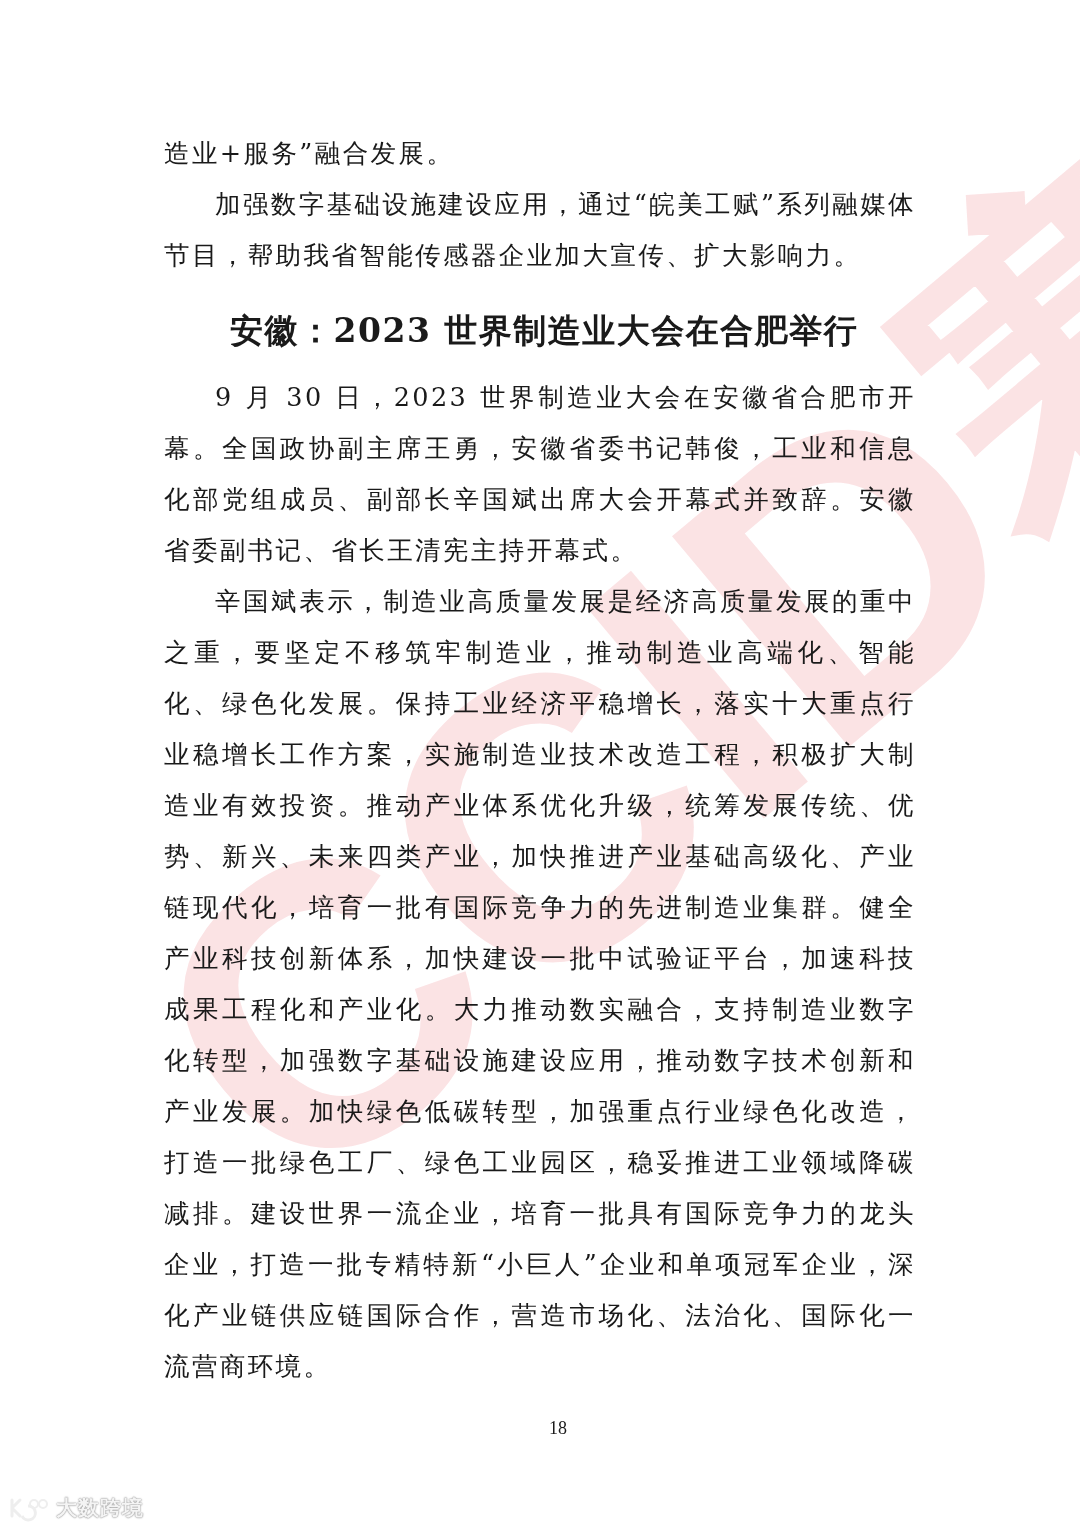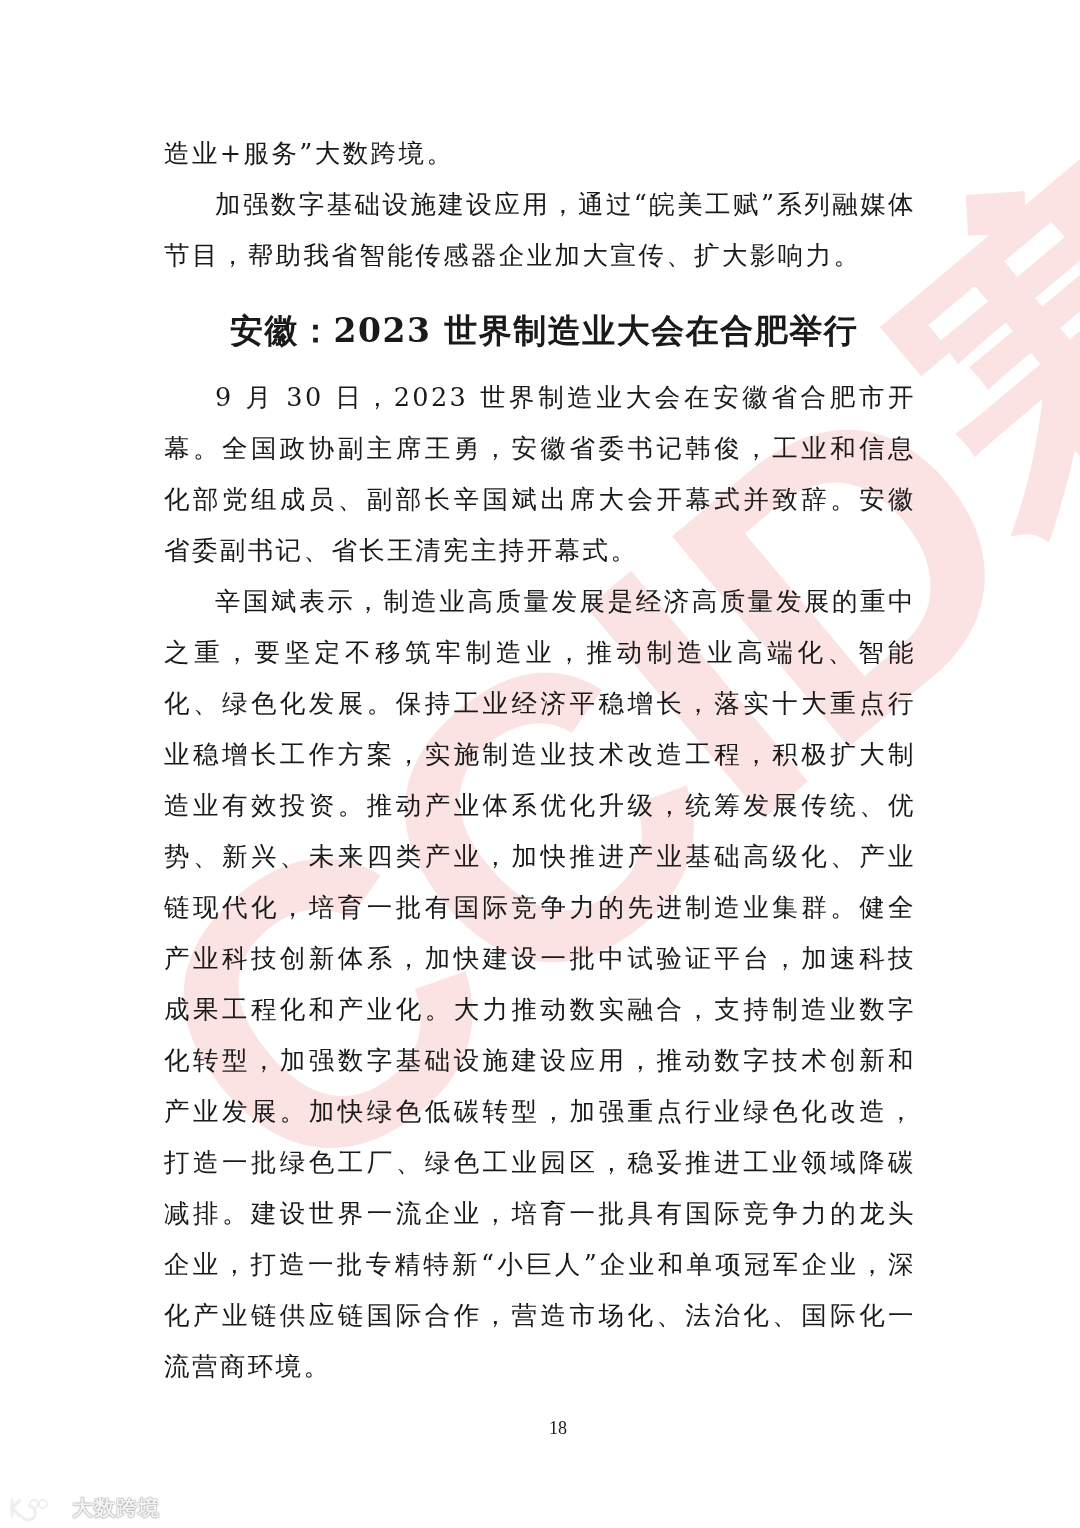--- a/index.html
+++ b/index.html
@@ -74,21 +74,21 @@
     line-height: 620px;
     text-align: center;
     pointer-events: none;
   }
   .brand {
     position: absolute;
     left: 8px;
     top: 1494px;
     display: flex;
     align-items: flex-end;
-    gap: 20px;
+    gap: 4px;
     color: #ffffff;
     z-index: 3;
   }
   .brand-icon {
     width: 44px;
     height: 26px;
   }
   .brand-text {
     font-family: "DejaVu Sans", sans-serif;
     font-size: 21px;
@@ -99,21 +99,21 @@
   }
 </style>
 </head>
 <body>
 
 <div class="page">
 
   <div class="watermark">CCID赛迪</div>
 
   <div class="text-block" style="top:128px;">
-    <p class="para no-indent">造业+服务”大数跨境。</p>
+    <p class="para no-indent">造业+服务”融合发展。</p>
     <p class="para">加强数字基础设施建设应用，通过“皖美工赋”系列融媒体节目，帮助我省智能传感器企业加大宣传、扩大影响力。</p>
   </div>
 
   <div class="heading">安徽：2023 世界制造业大会在合肥举行</div>
 
   <div class="text-block" style="top:372px;">
     <p class="para">9 月 30 日，2023 世界制造业大会在安徽省合肥市开幕。全国政协副主席王勇，安徽省委书记韩俊，工业和信息化部党组成员、副部长辛国斌出席大会开幕式并致辞。安徽省委副书记、省长王清宪主持开幕式。</p>
     <p class="para">辛国斌表示，制造业高质量发展是经济高质量发展的重中之重，要坚定不移筑牢制造业，推动制造业高端化、智能化、绿色化发展。保持工业经济平稳增长，落实十大重点行业稳增长工作方案，实施制造业技术改造工程，积极扩大制造业有效投资。推动产业体系优化升级，统筹发展传统、优势、新兴、未来四类产业，加快推进产业基础高级化、产业链现代化，培育一批有国际竞争力的先进制造业集群。健全产业科技创新体系，加快建设一批中试验证平台，加速科技成果工程化和产业化。大力推动数实融合，支持制造业数字化转型，加强数字基础设施建设应用，推动数字技术创新和产业发展。加快绿色低碳转型，加强重点行业绿色化改造，打造一批绿色工厂、绿色工业园区，稳妥推进工业领域降碳减排。建设世界一流企业，培育一批具有国际竞争力的龙头企业，打造一批专精特新“小巨人”企业和单项冠军企业，深化产业链供应链国际合作，营造市场化、法治化、国际化一流营商环境。</p>
   </div>
 

